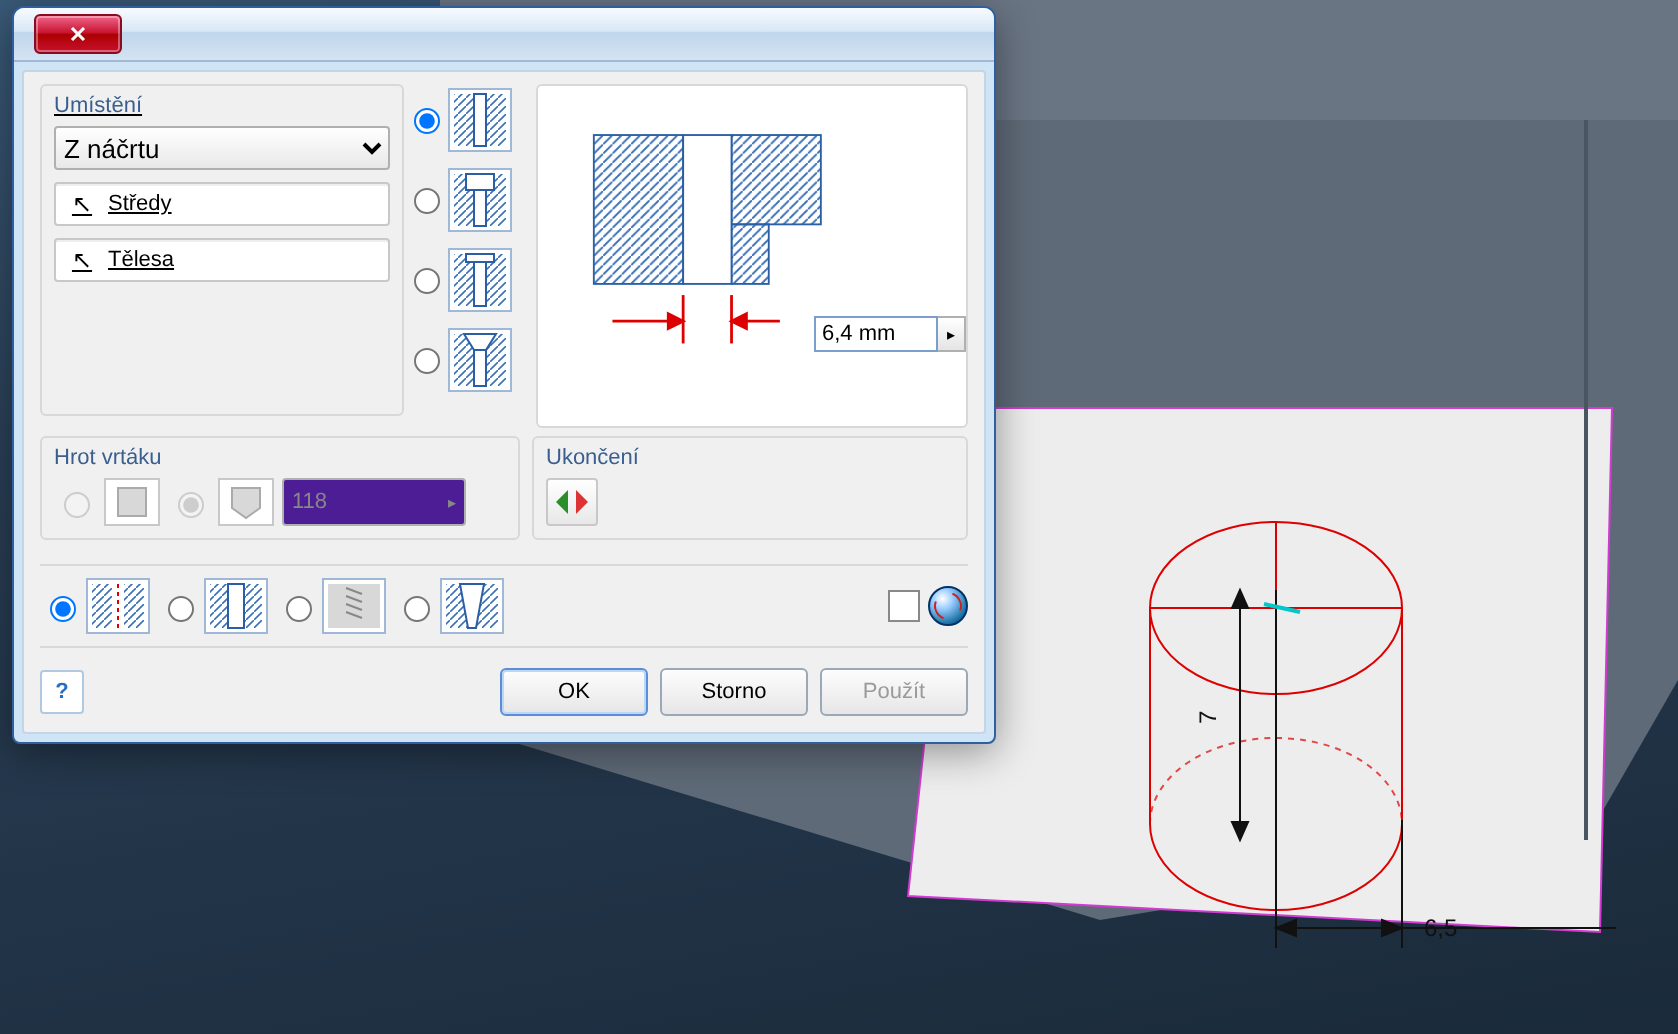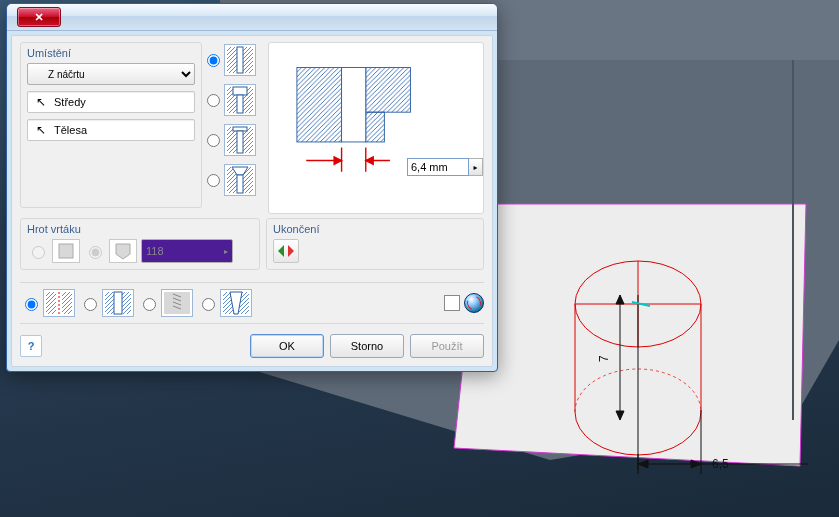--- a/index.html
+++ b/index.html
@@ -69,34 +69,34 @@
     padding: 6px;
     margin-bottom: 6px;
     background: #f0f0f0;
   }
   .group-title {
     font-size: 11px;
     color: #3a5f8f;
     margin: -2px 0 4px 0;
   }
 
-  .row-top { display:flex; gap:5px; }
+  .row-top { display:flex; gap:5px;text-decoration:underline; }
   .col-place { width: 168px; }
   .col-types { width: 56px; }
   .col-preview { flex:1; }
 
   
   select.dd, .dd {
     width: 100%;
     height: 22px;
     border: 1px solid #b0b0b0;
     border-radius: 2px;
     background: linear-gradient(#fff,#e8e8e8);
-    font-size: 10px;
-    padding: 0 16px;
+    font-size: 13px;
+    padding: 0 0;
     box-sizing: border-box;
   }
 
   .btn-box {
     display:flex; align-items:center; gap:6px;
     border:1px solid #c8c8c8;
     background:#fff;
     border-radius:2px;
     padding:3px 6px;
     margin-top:6px;

